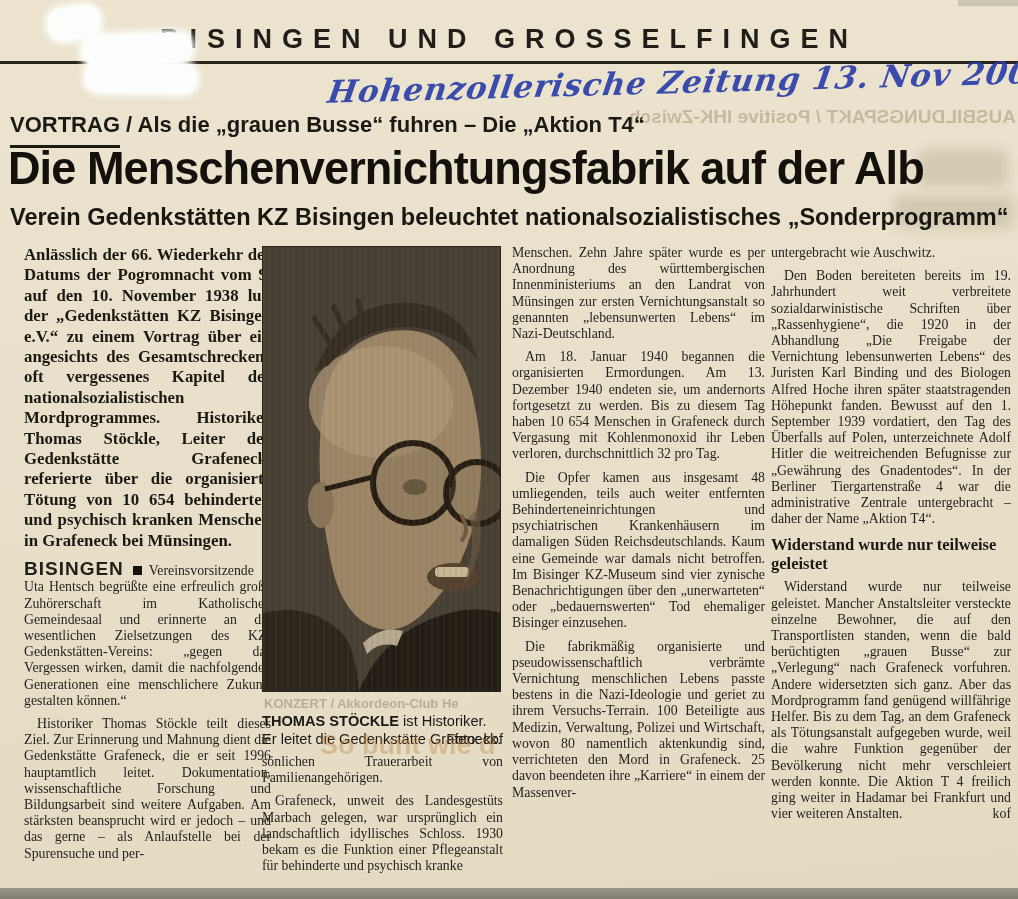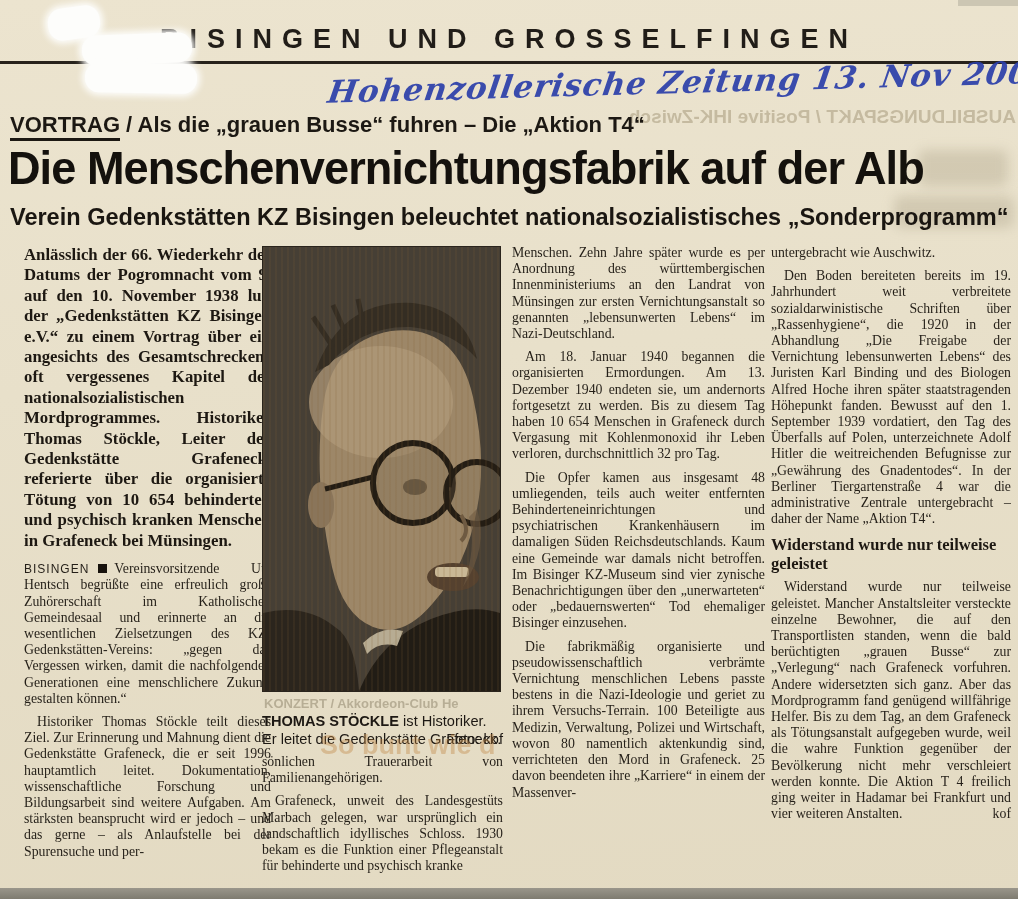--- a/index.html
+++ b/index.html
@@ -29,21 +29,21 @@
   .ghost{position:absolute;font-family:"Liberation Sans",sans-serif;font-weight:700;pointer-events:none;}
   .ghost-ausbildung{top:106px;right:2px;width:390px;font-size:19px;color:#a79b7d;opacity:.55;transform:scaleX(-1);white-space:nowrap;overflow:hidden;}
   .ghost-konzert{font-size:13px;color:#998f76;opacity:.6;white-space:nowrap;overflow:hidden;}
   .ghost-orange{font-size:27px;color:#c08441;opacity:.38;white-space:nowrap;}
   .ghost-blob{position:absolute;background:rgba(150,140,112,.28);filter:blur(6px);border-radius:8px;}
   
   .kicker{
     position:absolute;top:112px;left:10px;width:760px;
     font-family:"Liberation Sans",sans-serif;font-weight:700;font-size:22px;color:#1c1813;white-space:nowrap;
   }
-  .kicker-label{border-bottom:3px solid #1c1813;padding-bottom:1px;}
+  .kicker-label{border-bottom:3px solid #1c1813;padding-bottom:8px;}
   .headline{
     position:absolute;top:140px;left:8px;width:1060px;margin:0;
     font-family:"Liberation Sans",sans-serif;font-weight:700;font-size:47px;
     letter-spacing:-1px;color:#14110d;transform:scaleX(.96);transform-origin:left;white-space:nowrap;
   }
   .subheadline{
     position:absolute;top:203px;left:10px;width:1008px;margin:0;
     font-family:"Liberation Sans",sans-serif;font-weight:700;font-size:24px;color:#1a1611;white-space:nowrap;
     transform:scaleX(.98);transform-origin:left;
   }
@@ -51,21 +51,21 @@
   .col{position:absolute;top:245px;height:643px;overflow:hidden;}
   .col-1{left:24px;width:247px;}
   .col-3{left:512px;width:253px;}
   .col-4{left:771px;width:240px;}
   .lead{
     margin:0 0 10px 0;font-weight:700;font-size:16.8px;line-height:20.4px;
     text-align:justify;color:#1d1812;
   }
   .body-p{margin:0 0 7px 0;font-size:13.8px;line-height:16.2px;text-align:justify;}
   .indent{text-indent:13px;}
-  .dateline{font-family:"Liberation Sans",sans-serif;font-weight:400;font-size:12px;letter-spacing:1px;}
+  .dateline{font-family:"Liberation Sans",sans-serif;font-weight:700;font-size:19px;letter-spacing:1px;}
   .square-icon{display:inline-block;width:9px;height:9px;background:#17120c;margin:0 7px 0 9px;}
   .col-subhead{
     margin:8px 0 6px 0;font-weight:700;font-size:16.5px;line-height:19px;text-align:left;color:#1d1812;
   }
   .byline{float:right;font-size:13.8px;}
   
   .photo-wrap{position:absolute;left:262px;top:246px;width:241px;height:642px;}
   .photo{
     position:absolute;left:0;top:0;width:239px;height:446px;border:1px solid #2a241c;box-sizing:border-box;
     background:#463f35;

